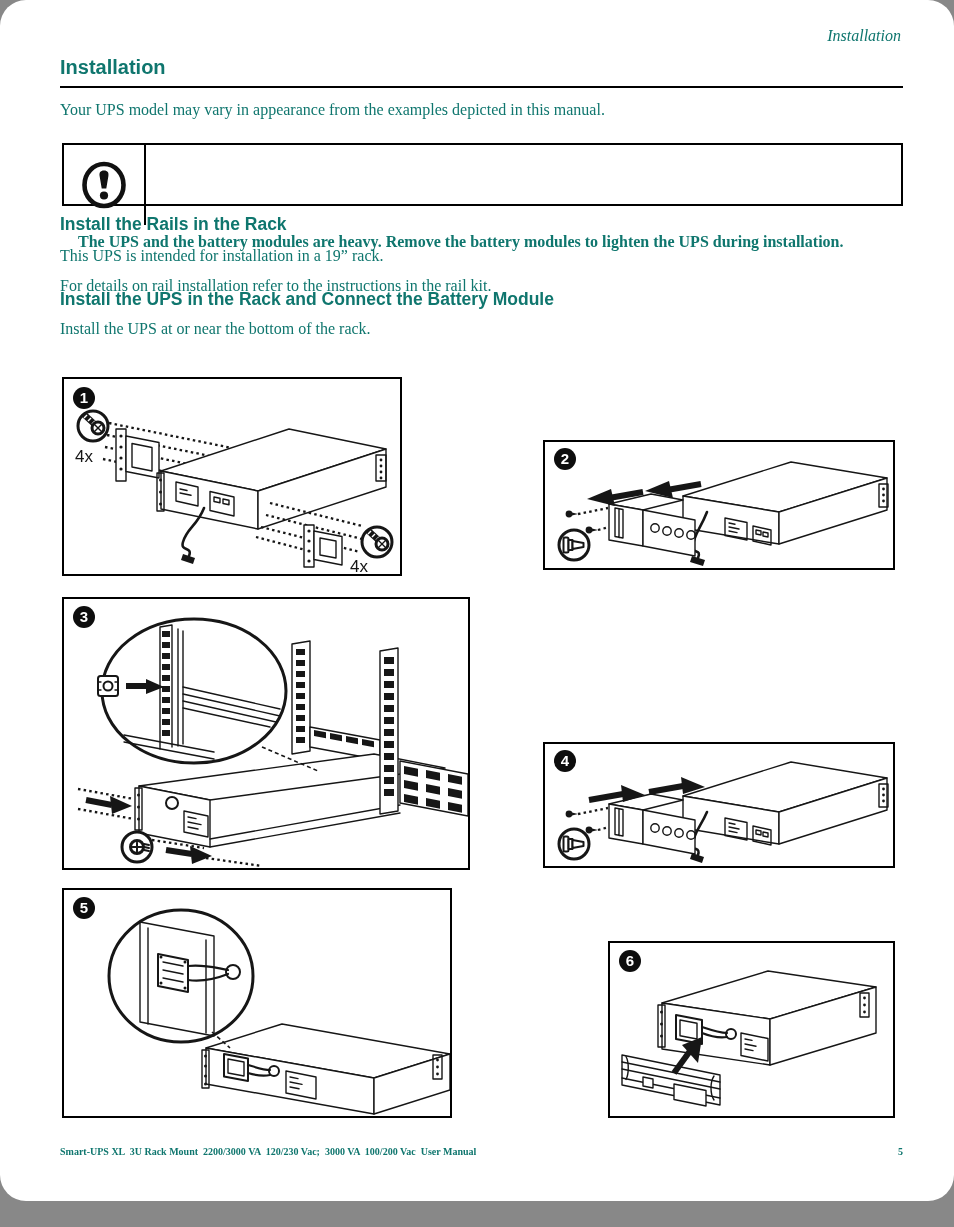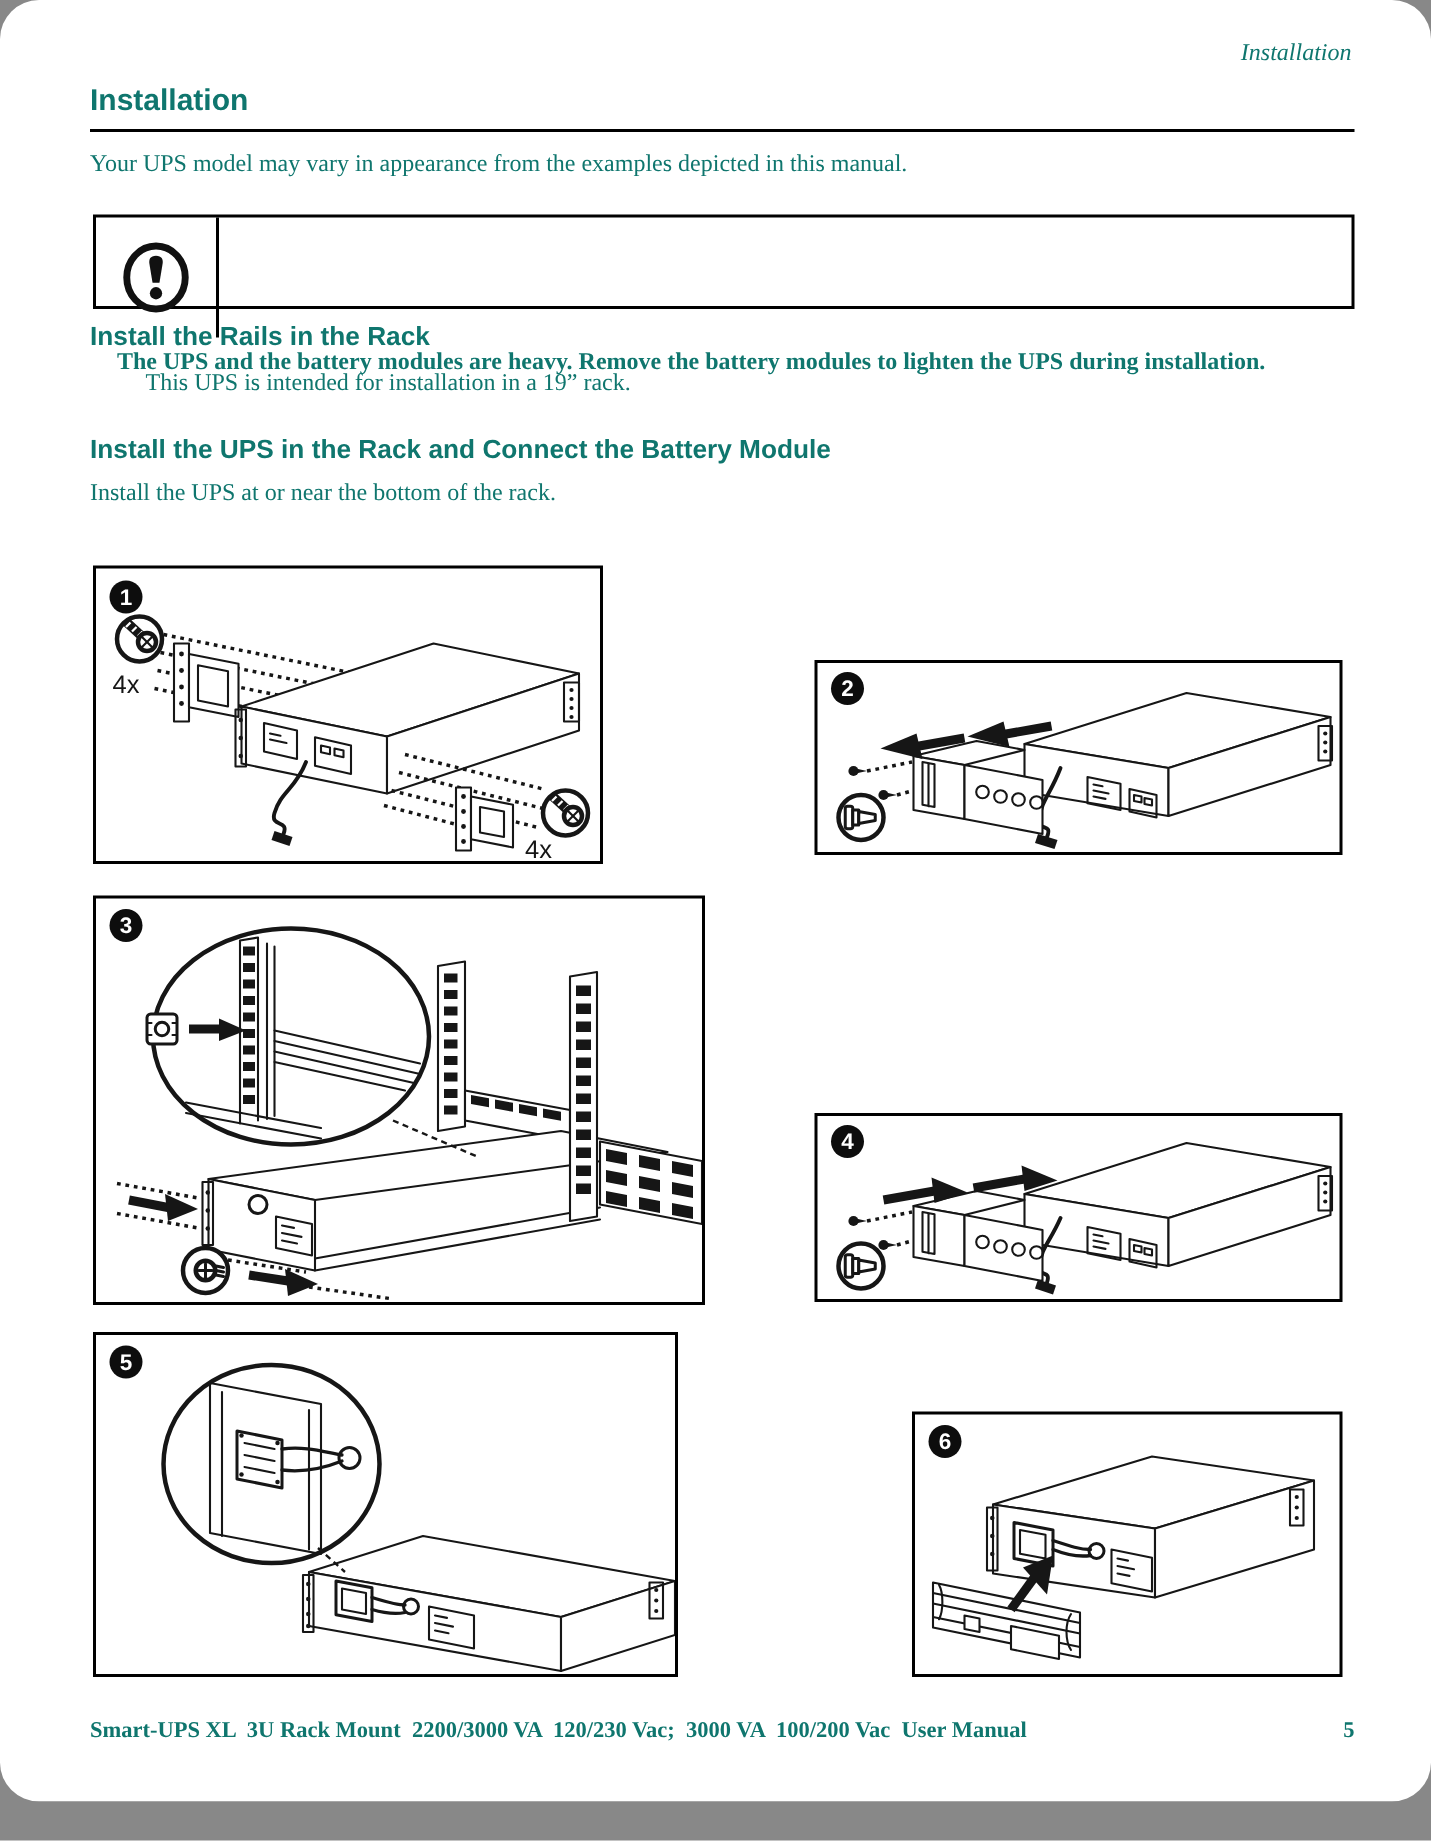--- a/index.html
+++ b/index.html
@@ -13,34 +13,34 @@
   .intro{top:100px;text-align:center;}
   .warning-box{position:absolute;top:143px;left:62px;width:841px;height:63px;
                border:2px solid #000;box-sizing:border-box;display:flex;flex-direction:column;}
   .warning-icon-cell{width:80px;border-right:2px solid #000;display:flex;
                      align-items:center;justify-content:center;flex:0 0 80px;}
   .warning-text{flex:1;padding:7px 12px 6px 14px;font-weight:bold;font-size:16px;
                 line-height:1.3;display:flex;align-items:center;}
   .h2{position:absolute;left:60px;margin:0;font-family:"Liberation Sans",sans-serif;
       font-size:17.5px;font-weight:bold;}
   .h2-rails{top:214px;text-align:center;}
-  .p-rails1{top:246px;margin-left:37px;}
+  .p-rails1{top:246px;}
   .p-rails2{top:276px;}
   .h2-install{top:289px;}
   .p-install{top:319px;}
   .fig{position:absolute;border:2px solid #000;background:#fff;box-sizing:border-box;}
   .fig svg{display:block;width:100%;height:100%;}
   #fig1{left:62px;top:377px;width:340px;height:199px;}
   #fig2{left:543px;top:440px;width:352px;height:130px;}
   #fig3{left:62px;top:597px;width:408px;height:273px;}
   #fig4{left:543px;top:742px;width:352px;height:126px;}
   #fig5{left:62px;top:888px;width:390px;height:230px;}
   #fig6{left:608px;top:941px;width:287px;height:177px;}
   .footer{position:absolute;top:1146px;left:60px;width:843px;display:flex;
-          justify-content:space-between;font-weight:bold;font-size:15px;}
+          justify-content:space-between;font-weight:bold;font-size:10px;}
   .footer-left{white-space:pre;}
   
   .s{fill:none;stroke:#161616;stroke-width:1.4;stroke-linejoin:round;stroke-linecap:round;}
   .s2{stroke-width:2;}
   .w{fill:#fff;}
   .d{fill:none;stroke:#161616;stroke-width:2.3;stroke-dasharray:2.5 3.2;}
   .dash{fill:none;stroke:#161616;stroke-width:1.6;stroke-dasharray:4 3;}
   .f{fill:#161616;stroke:none;}
   .ring{fill:#fff;stroke:#161616;stroke-width:3;}
   .al{stroke:#161616;stroke-width:6;stroke-linecap:butt;fill:none;}
@@ -66,20 +66,21 @@
         <ellipse cx="25" cy="26" rx="19.5" ry="21" fill="none" stroke="#111" stroke-width="4.6"></ellipse>
         <path fill="#111" d="M25,11.5c-3.8,0-4.9,2.4-4.4,5.4l2.1,12.6h4.6l2.1-12.6C29.9,13.9,28.8,11.5,25,11.5z"></path>
         <circle cx="25" cy="36.5" r="4.1" fill="#111"></circle>
       </svg>
     </div>
     <div class="warning-text">The UPS and the battery modules are heavy. Remove the battery modules to lighten the UPS during installation.</div>
   </div>
 
   <h2 class="h2 h2-rails">Install the Rails in the Rack</h2>
   <p class="para p-rails1">This UPS is intended for installation in a 19” rack.</p>
+  <p class="para p-rails2">For details on rail installation refer to the instructions in the rail kit.</p>
 
   <h2 class="h2 h2-install">Install the UPS in the Rack and Connect the Battery Module</h2>
   <p class="para p-install">Install the UPS at or near the bottom of the rack.</p>
 
   <figure class="fig" id="fig1" style="margin:0;">
     <svg viewBox="0 0 336 195">
       <path class="d" d="M45,44 L212,78"></path>
         <path class="d" d="M43,56 L190,86"></path>
       <path class="d" d="M41,68 L168,94"></path>
         <path class="d" d="M39,80 L146,102"></path>

